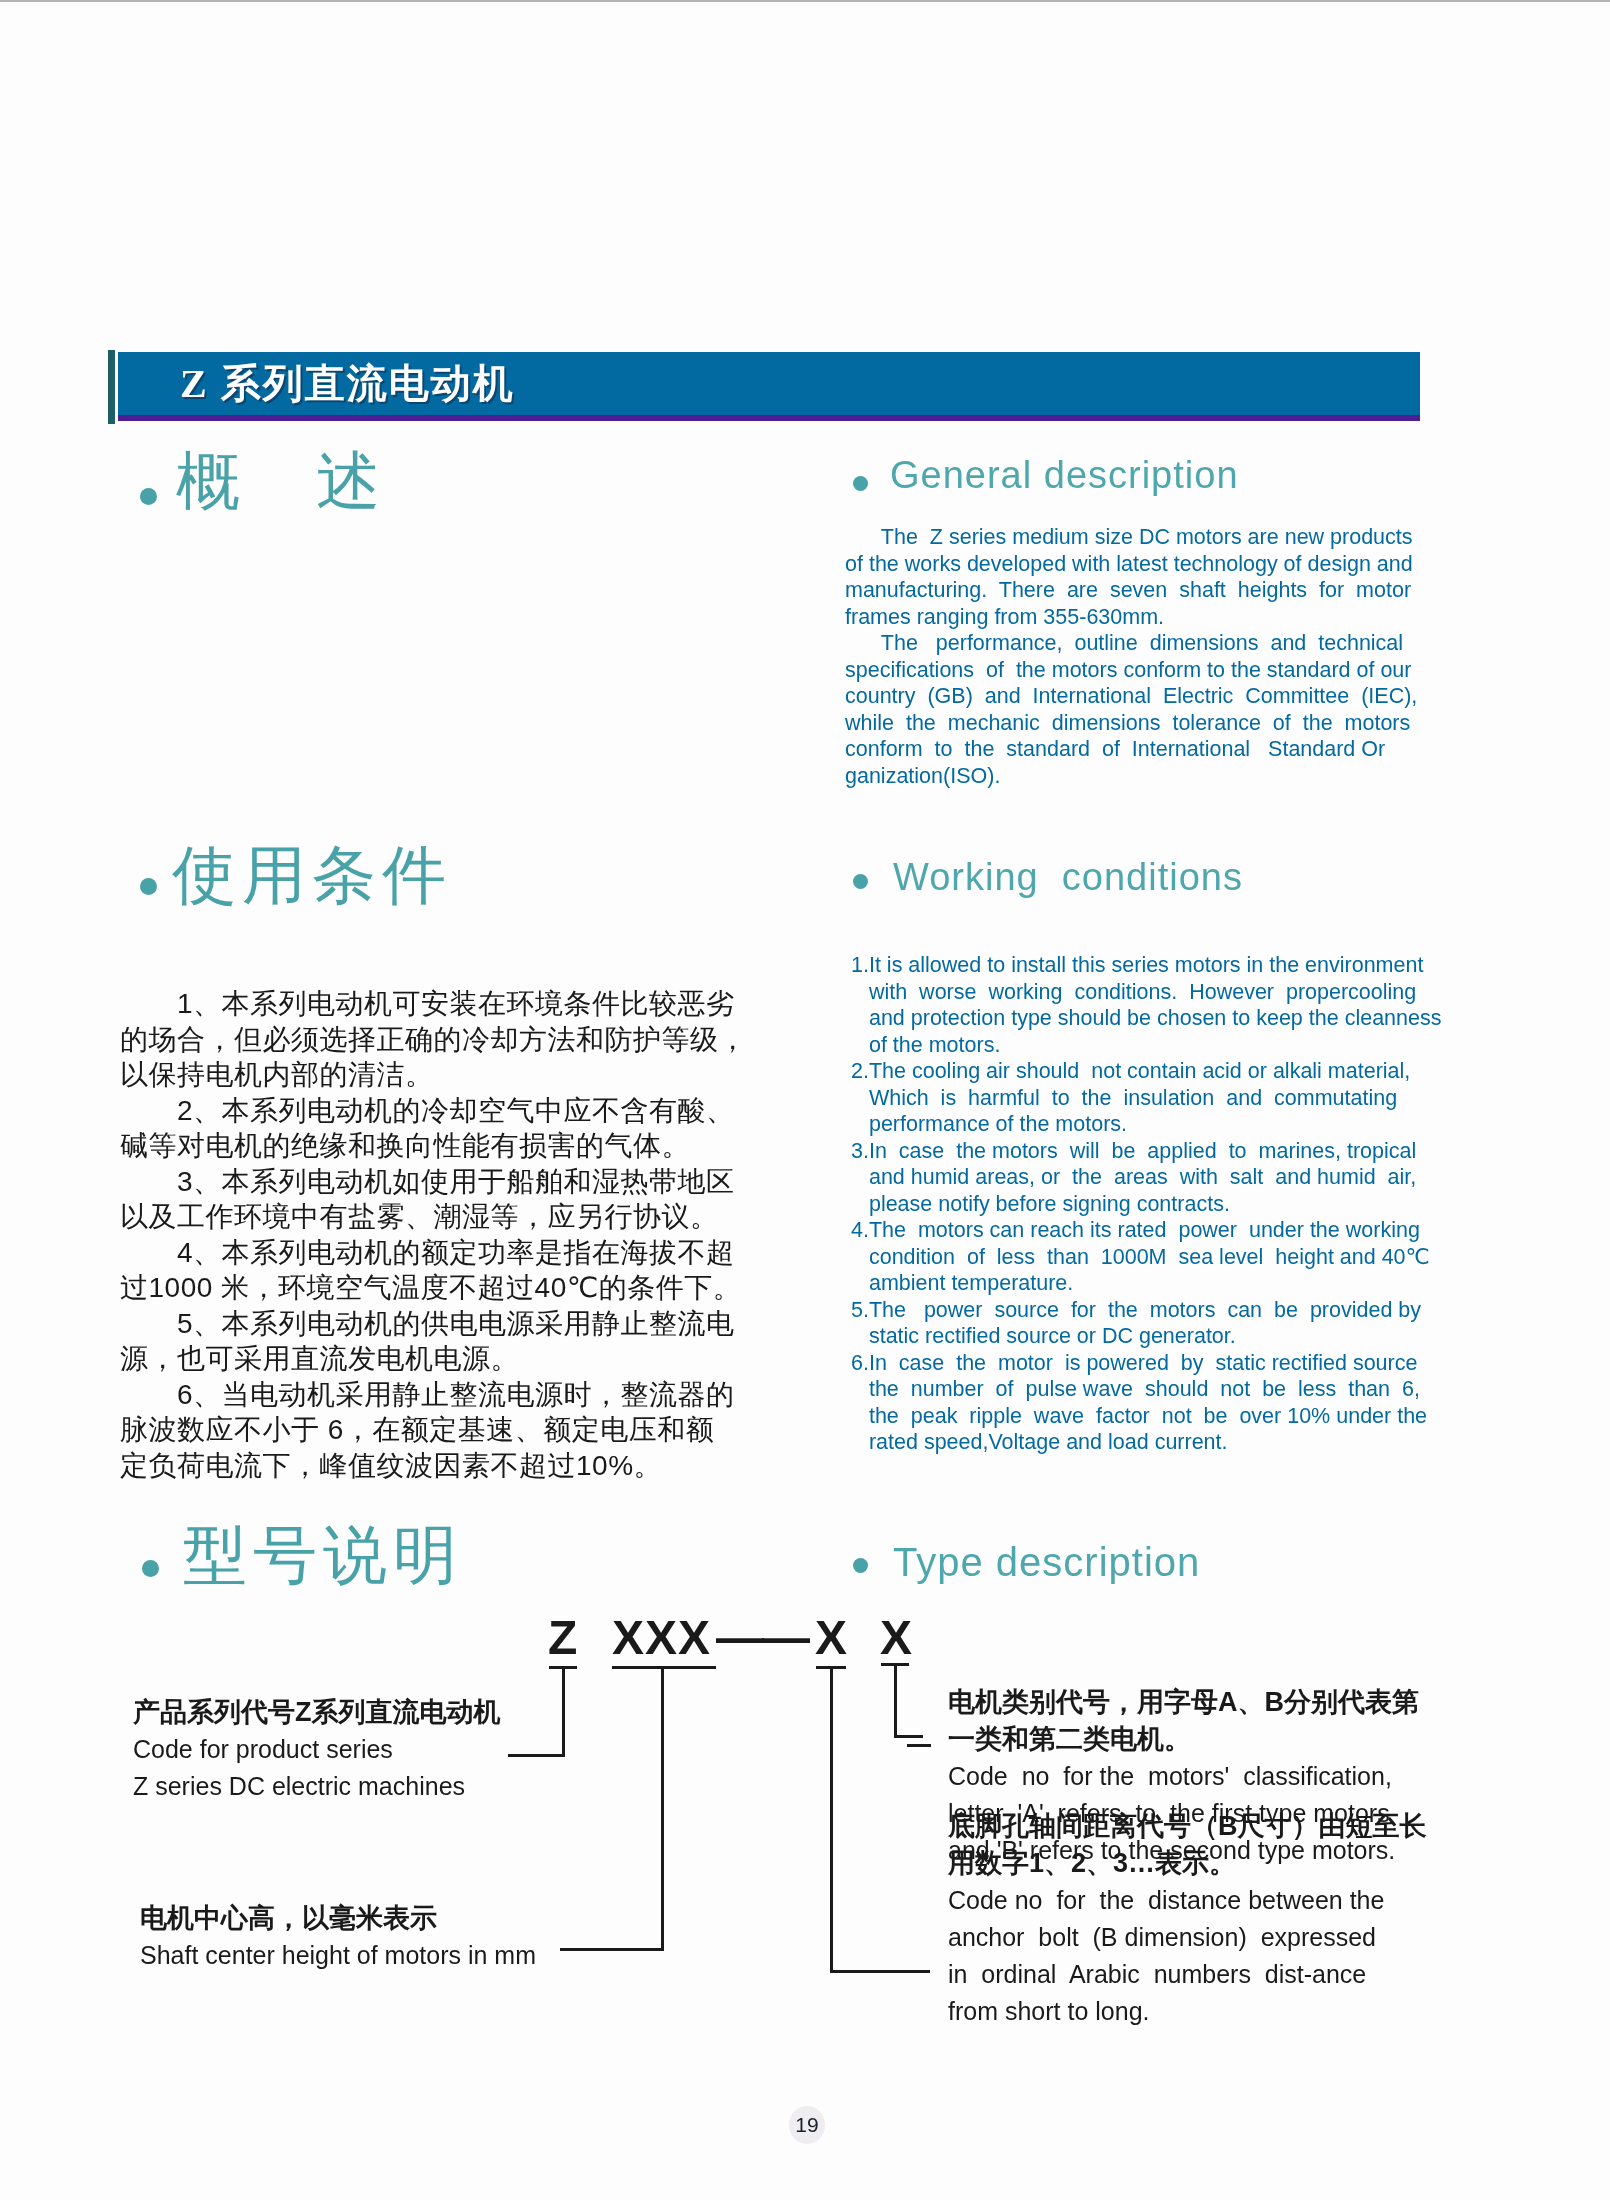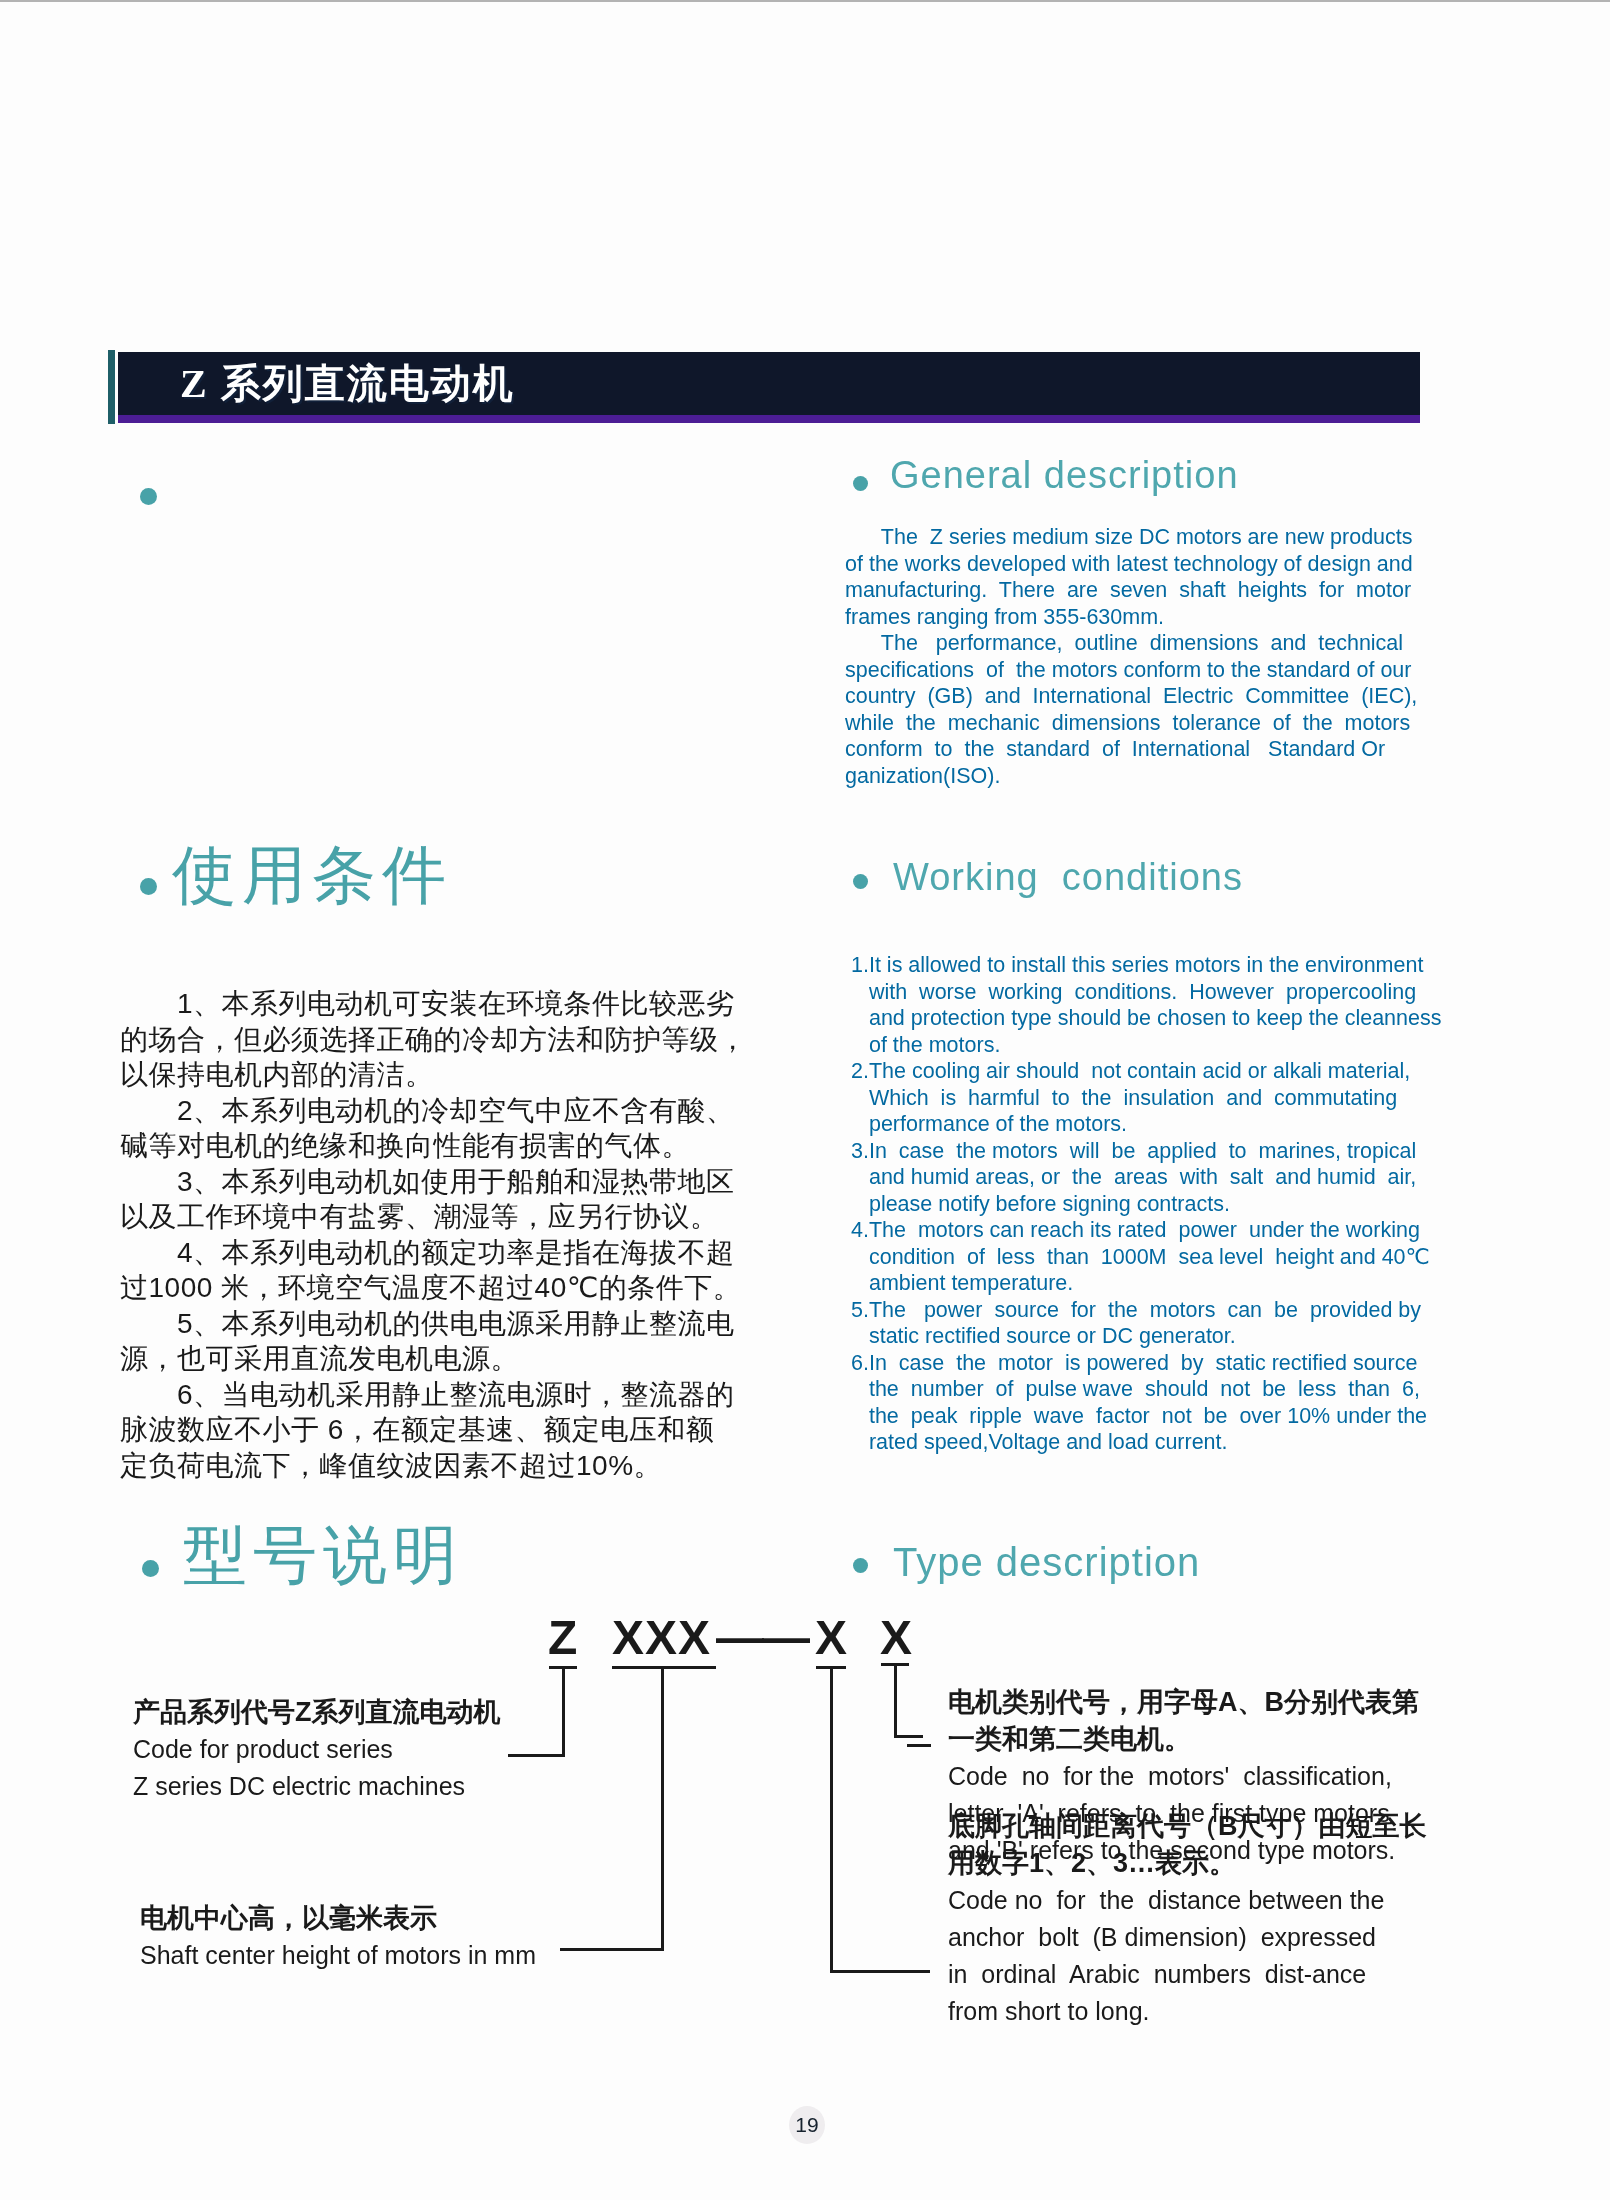--- a/index.html
+++ b/index.html
@@ -11,22 +11,22 @@
     position:relative;
     overflow:hidden;
   }
   .page{position:absolute;left:0;top:0;width:1610px;height:2200px;background:#fdfdfd;}
   .top-rule{position:absolute;left:0;top:0;width:1610px;height:2px;background:#b3b3b3;}
   .abs{position:absolute;}
 
   
   .title-bar{
     position:absolute;left:118px;top:352px;width:1302px;height:63px;
-    background:#0f172a;
-    border-bottom:8px solid #4c1d95;
+    background:#0369a1;
+    border-bottom:6px solid #4c1d95;
   }
   .title-bar-accent{
     position:absolute;left:108px;top:350px;width:7px;height:74px;
     background:#1f5f68;
   }
   .title-bar h1{
     margin:0;
     font-family:"Liberation Serif","DejaVu Serif",serif;
     font-weight:bold;
     font-size:40px;line-height:63px;
@@ -97,20 +97,21 @@
 
 <div class="page">
   <div class="top-rule"></div>
 
   <div class="title-bar-accent"></div>
   <div class="title-bar">
     <h1>Z 系列直流电动机</h1>
   </div>
 
   <div class="abs bullet b-lg" style="left:140px;top:488px;"></div>
+  <div class="abs zh-heading" style="left:176px;top:446px;">概　述</div>
 
   <div class="abs bullet b-sm" style="left:853px;top:476px;"></div>
   <div class="abs en-heading" style="left:890px;top:455px;">General description</div>
   <div class="abs en-body" style="left:845px;top:524px;width:705px;">      The  Z series medium size DC motors are new products
 of the works developed with latest technology of design and
 manufacturing.  There  are  seven  shaft  heights  for  motor
 frames ranging from 355-630mm.
       The   performance,  outline  dimensions  and  technical
 specifications  of  the motors conform to the standard of our
 country  (GB)  and  International  Electric  Committee  (IEC),

